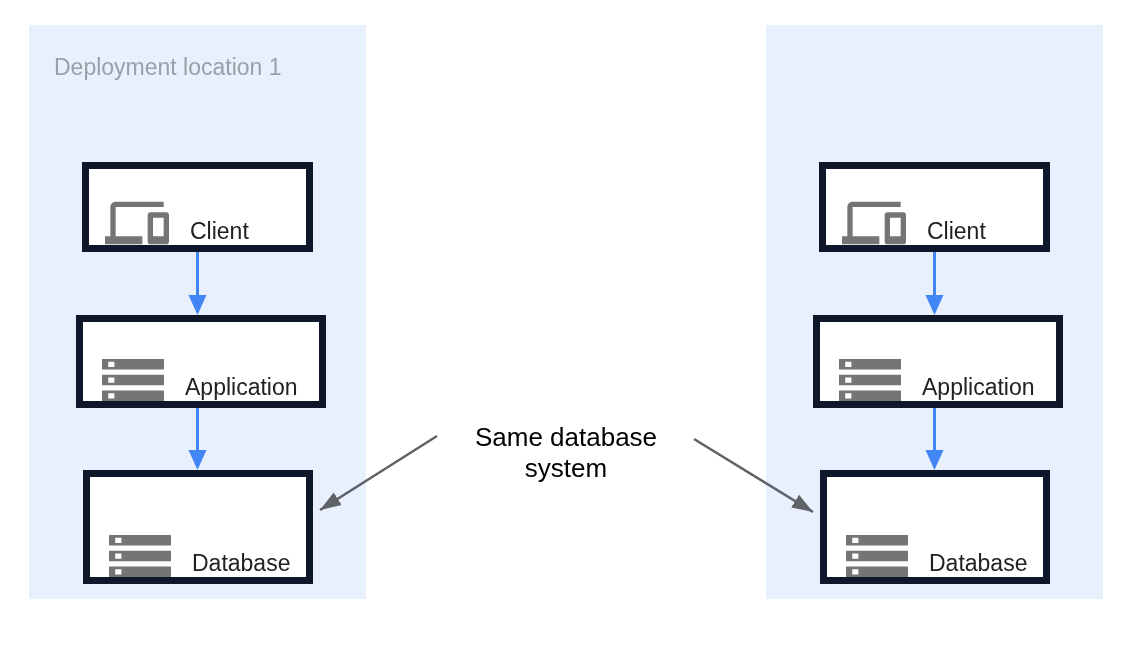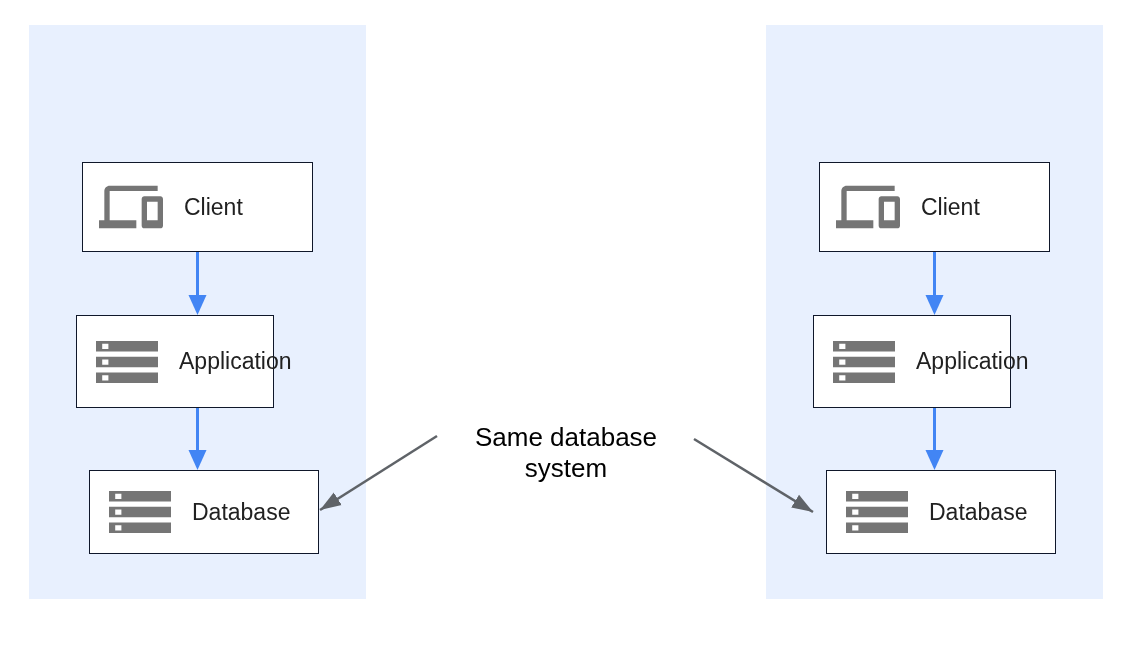--- a/index.html
+++ b/index.html
@@ -30,27 +30,27 @@
     top: 29px;
     font-size: 23px;
     line-height: 27px;
     color: #9aa0a6;
     white-space: nowrap;
   }
   .node {
     position: absolute;
     box-sizing: border-box;
     background: #ffffff;
-    border: 1px solid #0f172a;
+    border: 7px solid #0f172a;
     display: flex;
-    align-items: center;
+    align-items: flex-end;
   }
   .node-client      { left: 53px; top: 137px; width: 231px; height: 90px; padding-left: 16px; }
-  .node-application { left: 47px; top: 290px; width: 198px; height: 93px; padding-left: 19px; }
-  .node-database    { left: 60px; top: 445px; width: 230px; height: 84px; padding-left: 19px; }
+  .node-application { left: 47px; top: 290px; width: 250px; height: 93px; padding-left: 19px; }
+  .node-database    { left: 54px; top: 445px; width: 230px; height: 114px; padding-left: 19px; }
   .node-icon { flex: none; margin-right: 21px; display: block; }
   .node-label {
     font-size: 23px;
     color: #212121;
     white-space: nowrap;
   }
   .flow-arrow {
     position: absolute;
     left: 157px;
     width: 23px;
@@ -76,20 +76,21 @@
     color: #000000;
     margin-top: 12px;
   }
 </style>
 </head>
 <body>
 
 <div class="canvas">
 
   <div class="panel panel-1">
+    <div class="panel-title">Deployment location 1</div>
 
     <div class="node node-client">
       <svg class="node-icon" width="64" height="44" viewBox="0 4 24 16" preserveAspectRatio="xMidYMid meet">
         <path fill="#757575" d="M4 6h18V4H4c-1.1 0-2 .9-2 2v11H0v3h14v-3H4V6zm19 2h-6c-.55 0-1 .45-1 1v10c0 .55.45 1 1 1h6c.55 0 1-.45 1-1V9c0-.55-.45-1-1-1zm-1 9h-4v-7h4v7z"></path>
       </svg>
       <span class="node-label">Client</span>
     </div>
 
     <svg class="flow-arrow flow-arrow-1" viewBox="0 0 23 63">
       <line x1="11.5" y1="0" x2="11.5" y2="46" stroke="#4285f4" stroke-width="3"></line>

